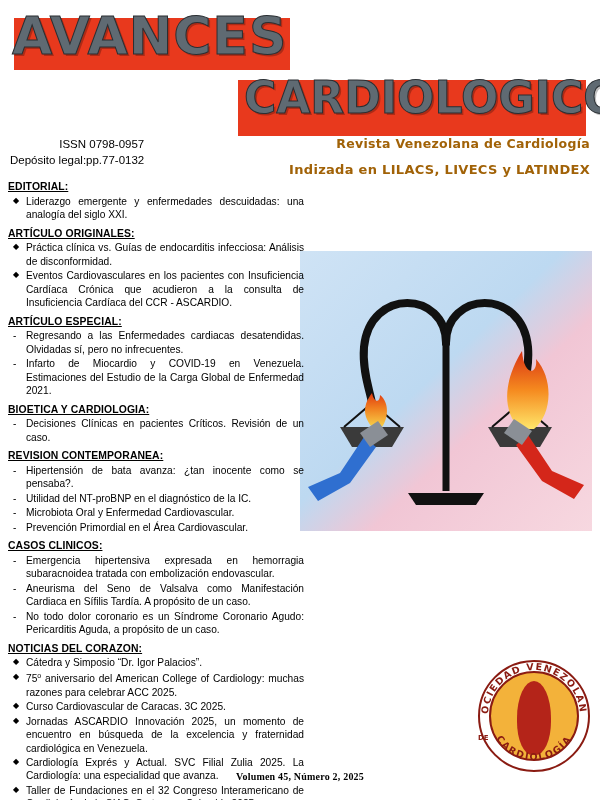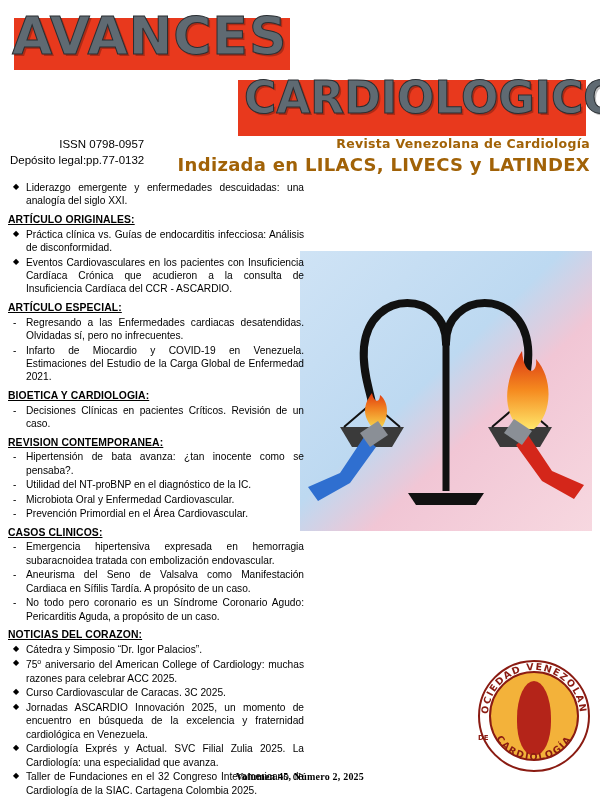--- a/index.html
+++ b/index.html
@@ -85,23 +85,23 @@
     text-align: right;
     color: #a16207;
     font-family: "DejaVu Sans", sans-serif;
     font-weight: bold;
   }
   .subtitle-1 {
     font-size: 12.5px;
     letter-spacing: 0.3px;
   }
   .subtitle-2 {
-    font-size: 18px;
+    font-size: 13px;
     letter-spacing: 0.3px;
-    margin-top: 3px;
+    margin-top: 11px;
   }
 
   
   .content {
     position: relative;
     padding: 0 8px;
   }
   .toc {
     width: 296px;
     font-size: 10.2px;
@@ -283,20 +283,21 @@
       <path d="M60 182 L78 170 L88 184 L70 196 Z" fill="#8a8f96"></path>
 
       <path d="M284 234 L252 220 L228 184 L216 194 L242 230 L274 248 Z" fill="#d4261a"></path>
       <path d="M232 180 L214 168 L204 182 L222 194 Z" fill="#8a8f96"></path>
     </svg>
   </div>
 
   <div class="content">
     <div class="toc">
 
+      <div class="sect-head first">EDITORIAL:</div>
       <div class="item">
         <span class="bullet">◆</span>
         <span class="itxt">Liderazgo emergente y enfermedades descuidadas: una analogía del siglo XXI.</span>
       </div>
 
       <div class="sect-head">ARTÍCULO ORIGINALES:</div>
       <div class="item">
         <span class="bullet">◆</span>
         <span class="itxt">Práctica clínica vs. Guías de endocarditis infecciosa: Análisis de disconformidad.</span>
       </div>
@@ -343,21 +344,21 @@
       <div class="item">
         <span class="bullet dash">-</span>
         <span class="itxt">Emergencia hipertensiva expresada en hemorragia subaracnoidea tratada con embolización endovascular.</span>
       </div>
       <div class="item">
         <span class="bullet dash">-</span>
         <span class="itxt">Aneurisma del Seno de Valsalva como Manifestación Cardiaca en Sífilis Tardía. A propósito de un caso.</span>
       </div>
       <div class="item">
         <span class="bullet dash">-</span>
-        <span class="itxt">No todo pero coronario es un Síndrome Coronario Agudo: Pericarditis Aguda, a propósito de un caso.</span>
+        <span class="itxt">No todo dolor coronario es un Síndrome Coronario Agudo: Pericarditis Aguda, a propósito de un caso.</span>
       </div>
 
       <div class="sect-head">NOTICIAS DEL CORAZON:</div>
       <div class="item">
         <span class="bullet">◆</span>
         <span class="itxt">Cátedra y Simposio “Dr. Igor Palacios”.</span>
       </div>
       <div class="item">
         <span class="bullet">◆</span>
         <span class="itxt">75<sup>o</sup> aniversario del American College of Cardiology: muchas razones para celebrar ACC 2025.</span>

